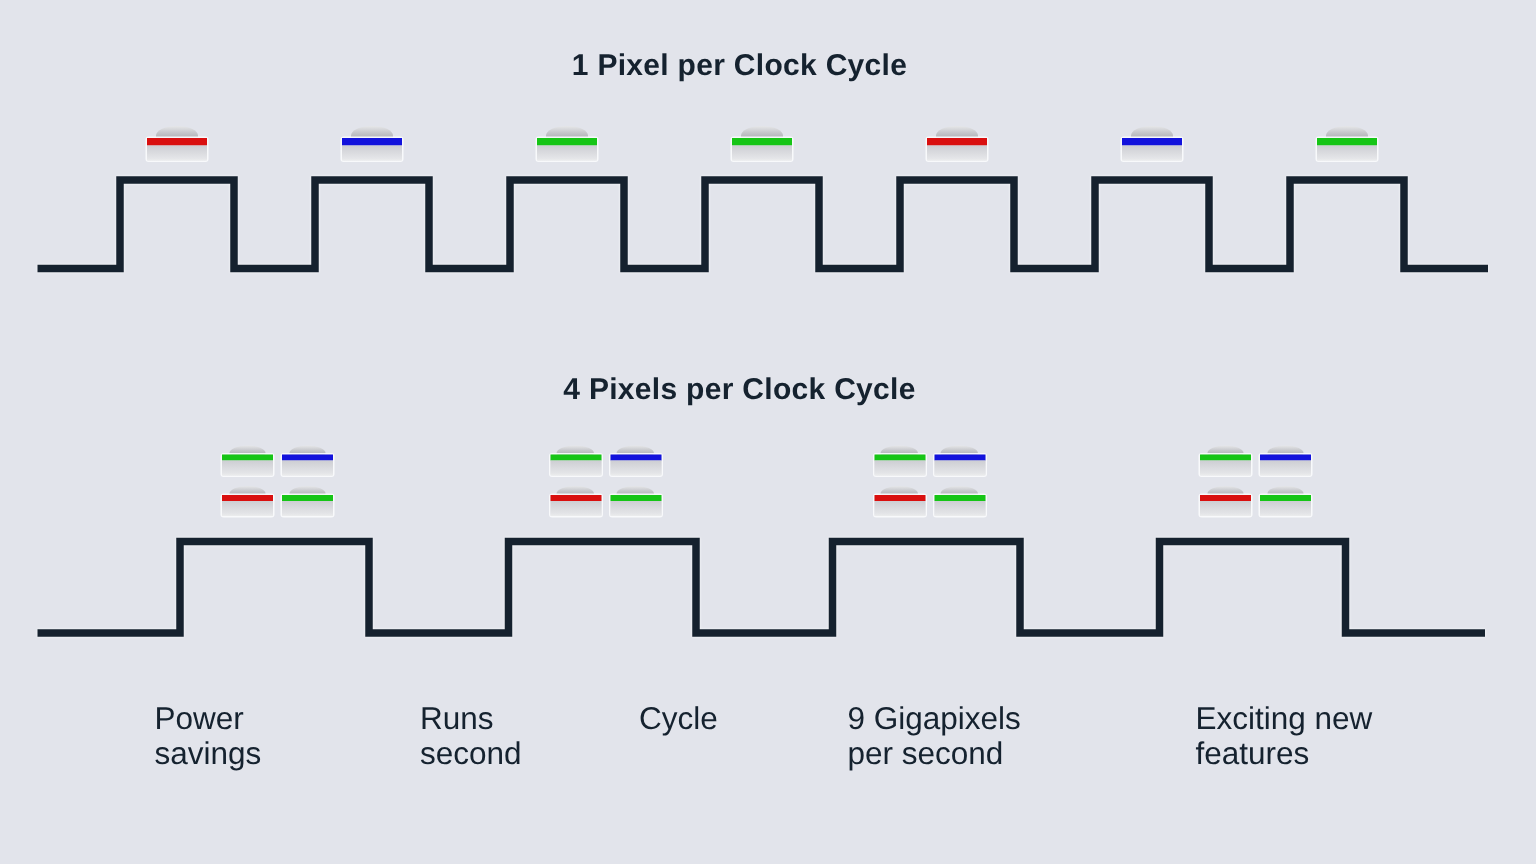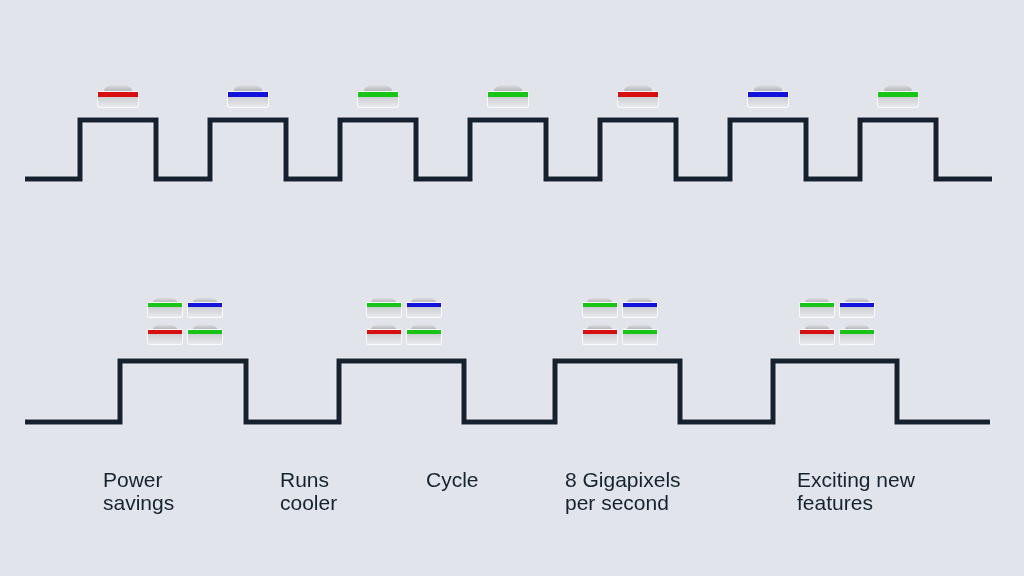--- a/index.html
+++ b/index.html
@@ -33,20 +33,21 @@
   .benefit{
     position:absolute;top:468px;font-size:21px;line-height:23px;
     font-weight:500;white-space:pre-line;color:#15222f;
   }
 </style>
 </head>
 <body>
 
 <div class="stage">
 
+  <div class="title" id="title1">1 Pixel per Clock Cycle</div>
 
   <div id="row1-icons">
       <div class="pixel-icon" style="width: 40px; left: 98px; top: 84px;">
         <div class="dome" style="height: 8px;"></div>
         <div class="block">
           <div class="stripe" style="height: 5px; background: rgb(217, 15, 15);"></div>
           <div class="pbody" style="height: 10px;"></div>
         </div>
       </div>
       <div class="pixel-icon" style="width: 40px; left: 228px; top: 84px;">
@@ -86,20 +87,21 @@
       </div>
       <div class="pixel-icon" style="width: 40px; left: 878px; top: 84px;">
         <div class="dome" style="height: 8px;"></div>
         <div class="block">
           <div class="stripe" style="height: 5px; background: rgb(22, 197, 22);"></div>
           <div class="pbody" style="height: 10px;"></div>
         </div>
       </div>
     </div>
 
+  <div class="title" id="title2">4 Pixels per Clock Cycle</div>
 
   <div id="row2-groups">
       <div class="pixel-group" style="grid-template-columns: 34px 34px; left: 148px; top: 297px;">
         <div class="pixel-icon" style="width: 34px;">
           <div class="dome" style="height: 6px;"></div>
           <div class="block">
             <div class="stripe" style="height: 4px; background: rgb(22, 197, 22);"></div>
             <div class="pbody" style="height: 10px;"></div>
           </div>
         </div>
@@ -219,21 +221,21 @@
 
   <svg class="waves" viewBox="0 0 1024 576">
     <path id="wave1" class="wave" d="M 25 179 H 80 V 120 H 156 V 179 H 210 V 120 H 286 V 179 H 340 V 120 H 416 V 179 H 470 V 120 H 546 V 179 H 600 V 120 H 676 V 179 H 730 V 120 H 806 V 179 H 860 V 120 H 936 V 179 H 992" style="stroke: rgb(21, 33, 46);"></path>
     <path id="wave2" class="wave" d="M 25 422 H 120 V 361 H 246 V 422 H 339 V 361 H 464 V 422 H 555 V 361 H 680 V 422 H 773 V 361 H 897 V 422 H 990" style="stroke: rgb(21, 33, 46);"></path>
   </svg>
 
   <div id="benefits">
       <div class="benefit" style="left: 103px;">Power
 savings</div>
       <div class="benefit" style="left: 280px;">Runs
-cooler</div>
+second</div>
       <div class="benefit" style="left: 426px;">Cycle</div>
-      <div class="benefit" style="left: 565px;">8 Gigapixels
+      <div class="benefit" style="left: 565px;">9 Gigapixels
 per second</div>
       <div class="benefit" style="left: 797px;">Exciting new
 features</div>
     </div>
 
 </div>
 
 </body></html>

